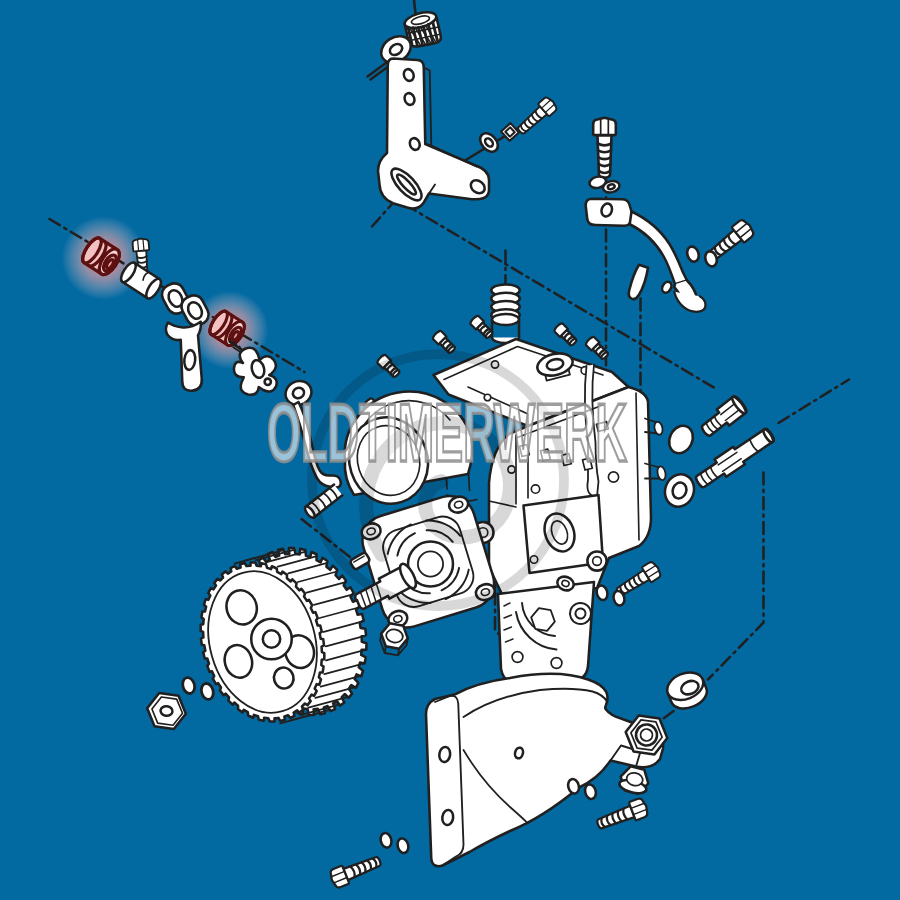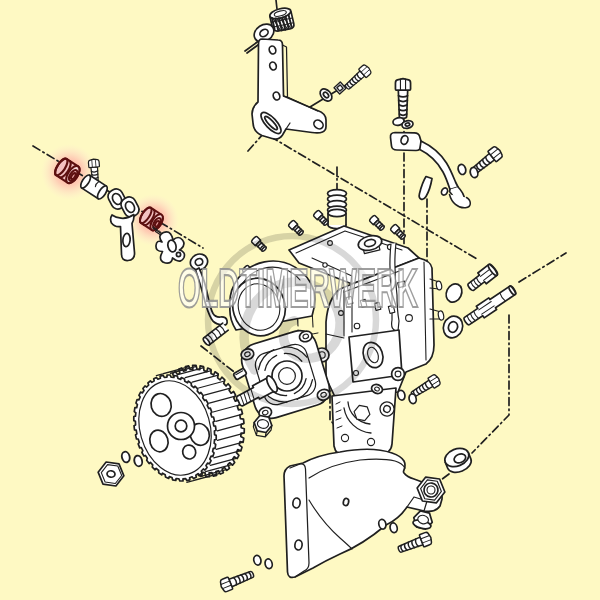--- a/index.html
+++ b/index.html
@@ -1,16 +1,16 @@
 <!DOCTYPE html>
 <html><head>
 <meta charset="utf-8">
 <style>
   html,body{margin:0;padding:0;background:#fff;}
-  .stage{position:relative;width:600px;height:600px;background:#fef9c3;overflow:hidden;
+  .stage{position:relative;width:600px;height:600px;background:#0369a1;overflow:hidden;
          font-family:"Liberation Sans", sans-serif;}
   svg{display:block;}
   .lineart{stroke:#202020;fill:none;stroke-width:1.7;stroke-linecap:round;stroke-linejoin:round;}
 </style>
 </head>
 <body>
 
 <div class="stage">
 <svg width="600" height="600" viewBox="0 0 600 600">
   <defs>

